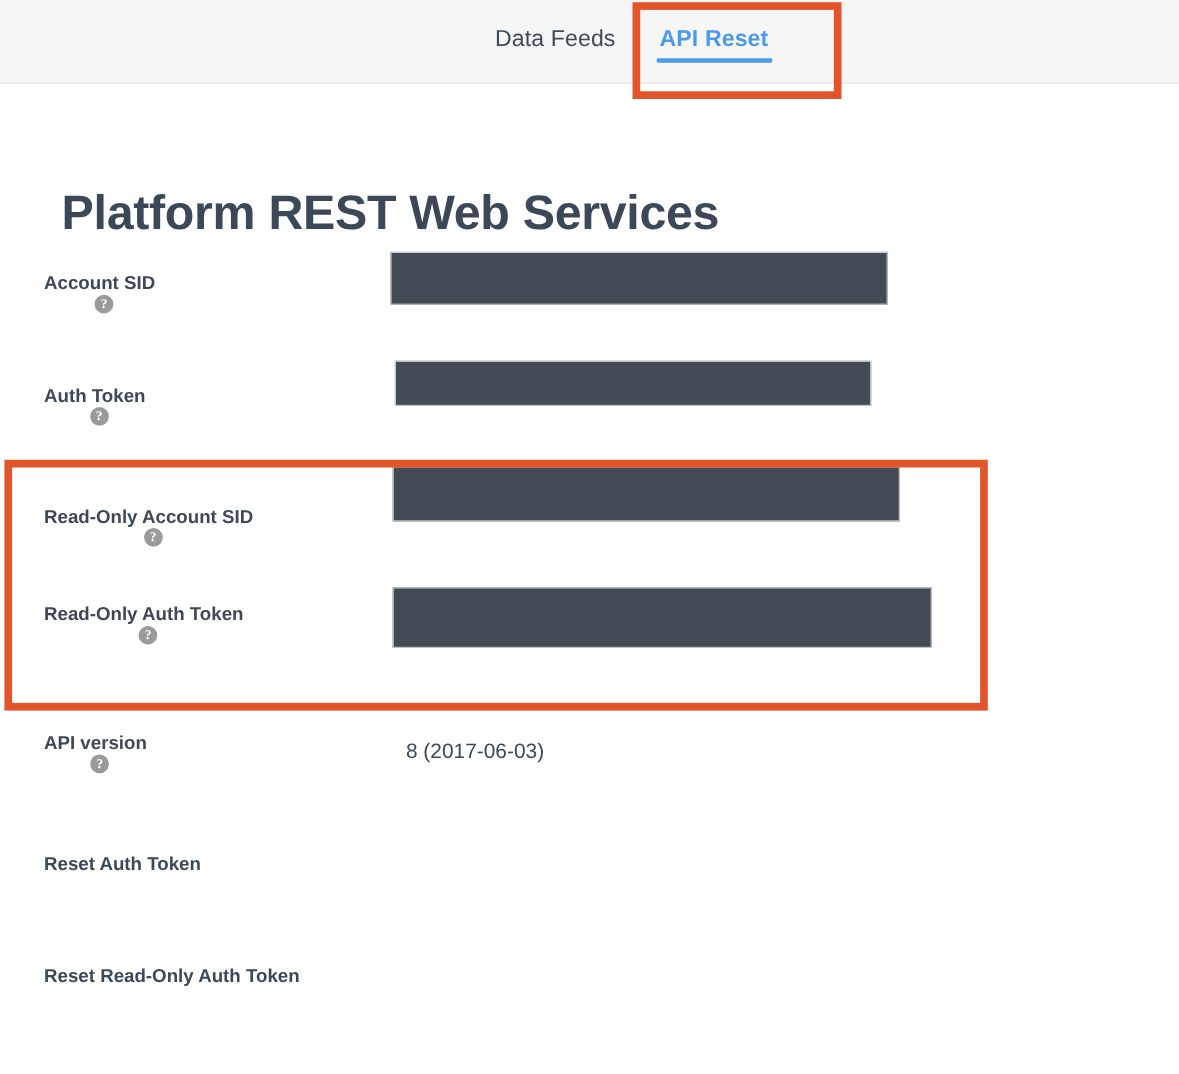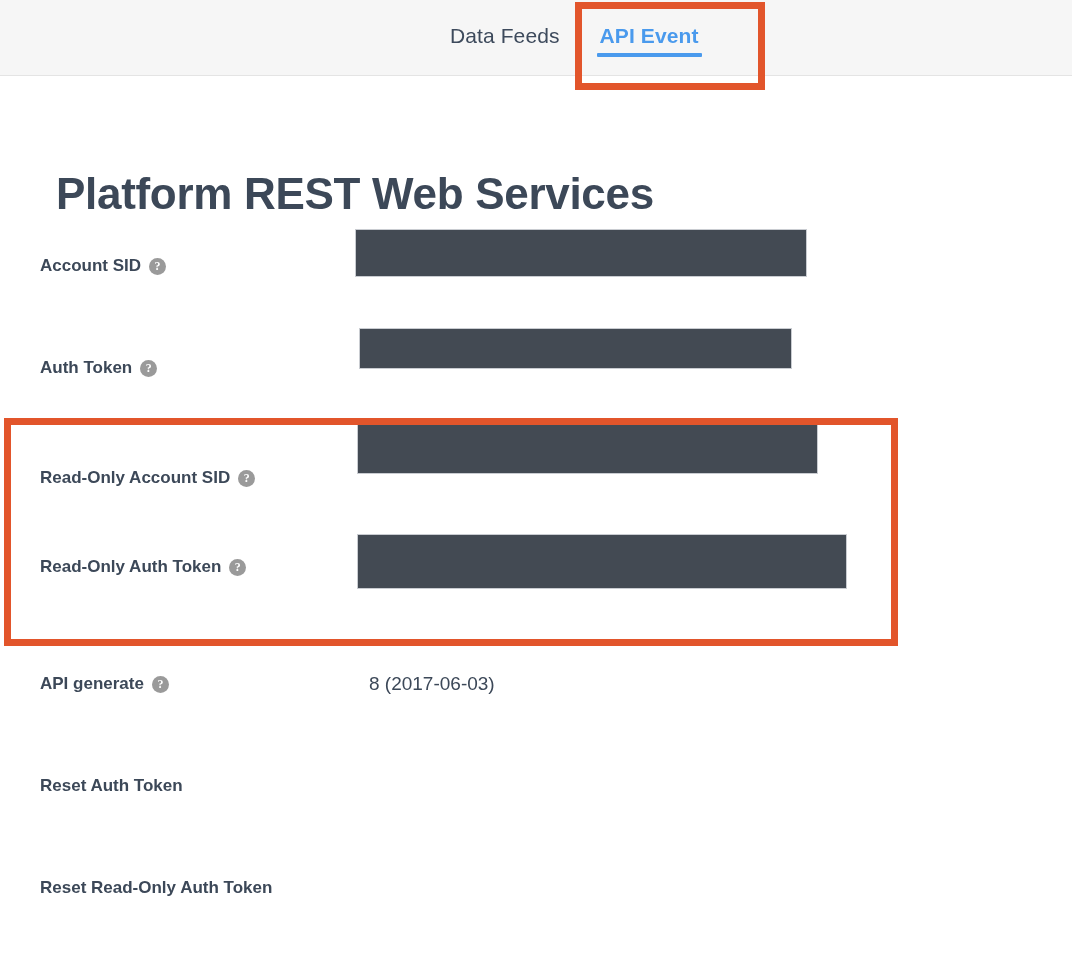--- a/index.html
+++ b/index.html
@@ -112,20 +112,21 @@
   }
   .row-label {
     position: absolute;
     left: 40px;
     font-size: 17px;
     font-weight: bold;
     color: #3c4858;
     display: flex;
     align-items: center;
     white-space: nowrap;
+    flex-direction: column;
   }
   .help-icon {
     display: inline-flex;
     align-items: center;
     justify-content: center;
     width: 17px;
     height: 17px;
     margin-left: 8px;
     border-radius: 50%;
     background: #9a9a9a;
@@ -159,21 +160,21 @@
 </style>
 </head>
 <body>
 
 <div class="tabbar">
   <div class="tabs">
     <div class="tab">
       <span>Data Feeds</span>
     </div>
     <div class="tab active">
-      <span>API Event</span>
+      <span>API Reset</span>
       <span class="tab-underline"></span>
     </div>
   </div>
 </div>
 
 <div class="content">
 
   <h1 class="page-title">Platform REST Web Services</h1>
 
   <div class="row" style="top:160px;">
@@ -203,21 +204,21 @@
   <div class="row" style="top:461px;">
     <div class="row-label">
       <span>Read-Only Auth Token</span>
       <span class="help-icon">?</span>
     </div>
     <div class="redacted" style="left:357px; top:-3px; width:490px; height:55px;"></div>
   </div>
 
   <div class="row" style="top:578px;">
     <div class="row-label">
-      <span>API generate</span>
+      <span>API version</span>
       <span class="help-icon">?</span>
     </div>
     <div class="row-value" style="left:369px;">8 (2017-06-03)</div>
   </div>
 
   <div class="row" style="top:680px;text-decoration:underline;">
     <div class="row-label">
       <span>Reset Auth Token</span>
     </div>
   </div>

